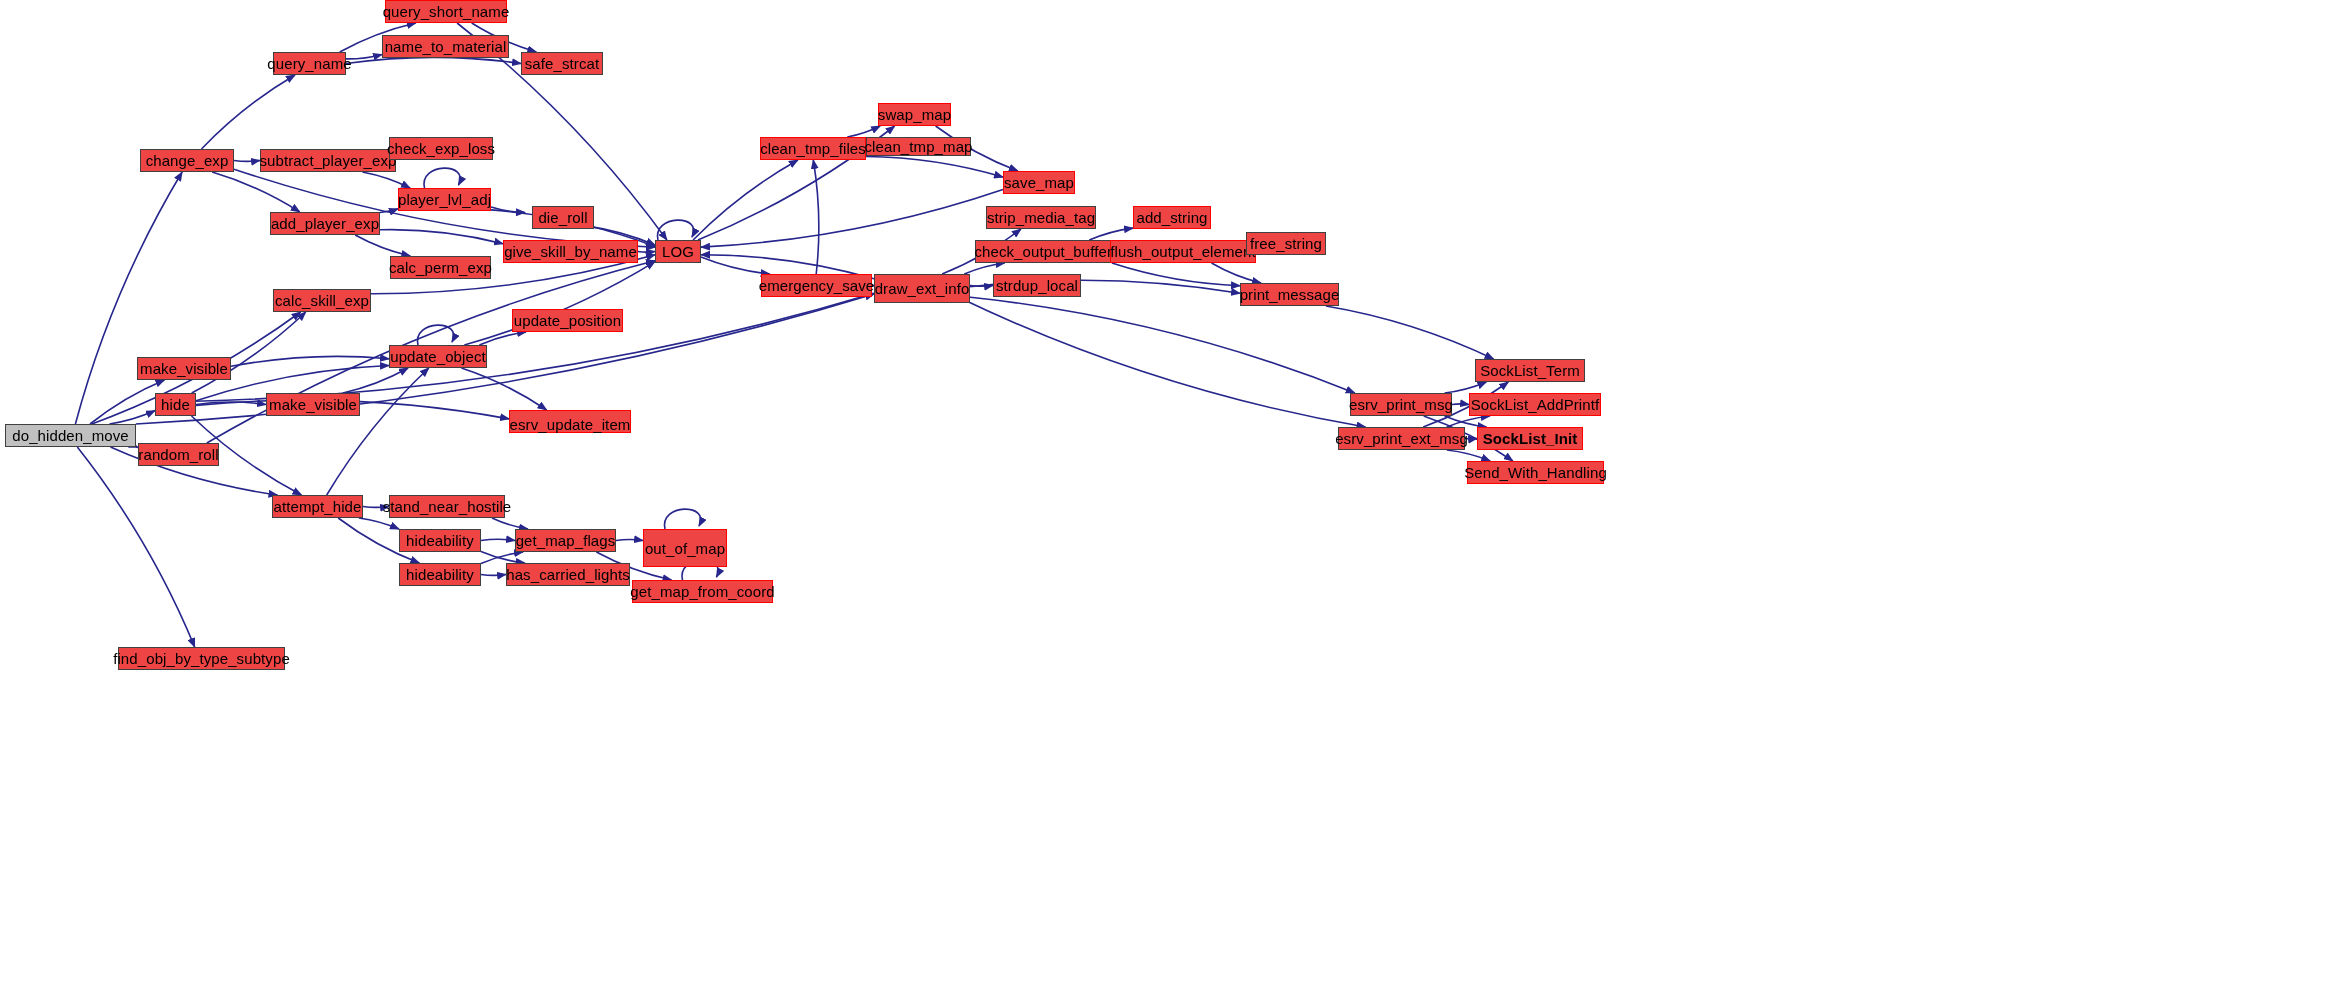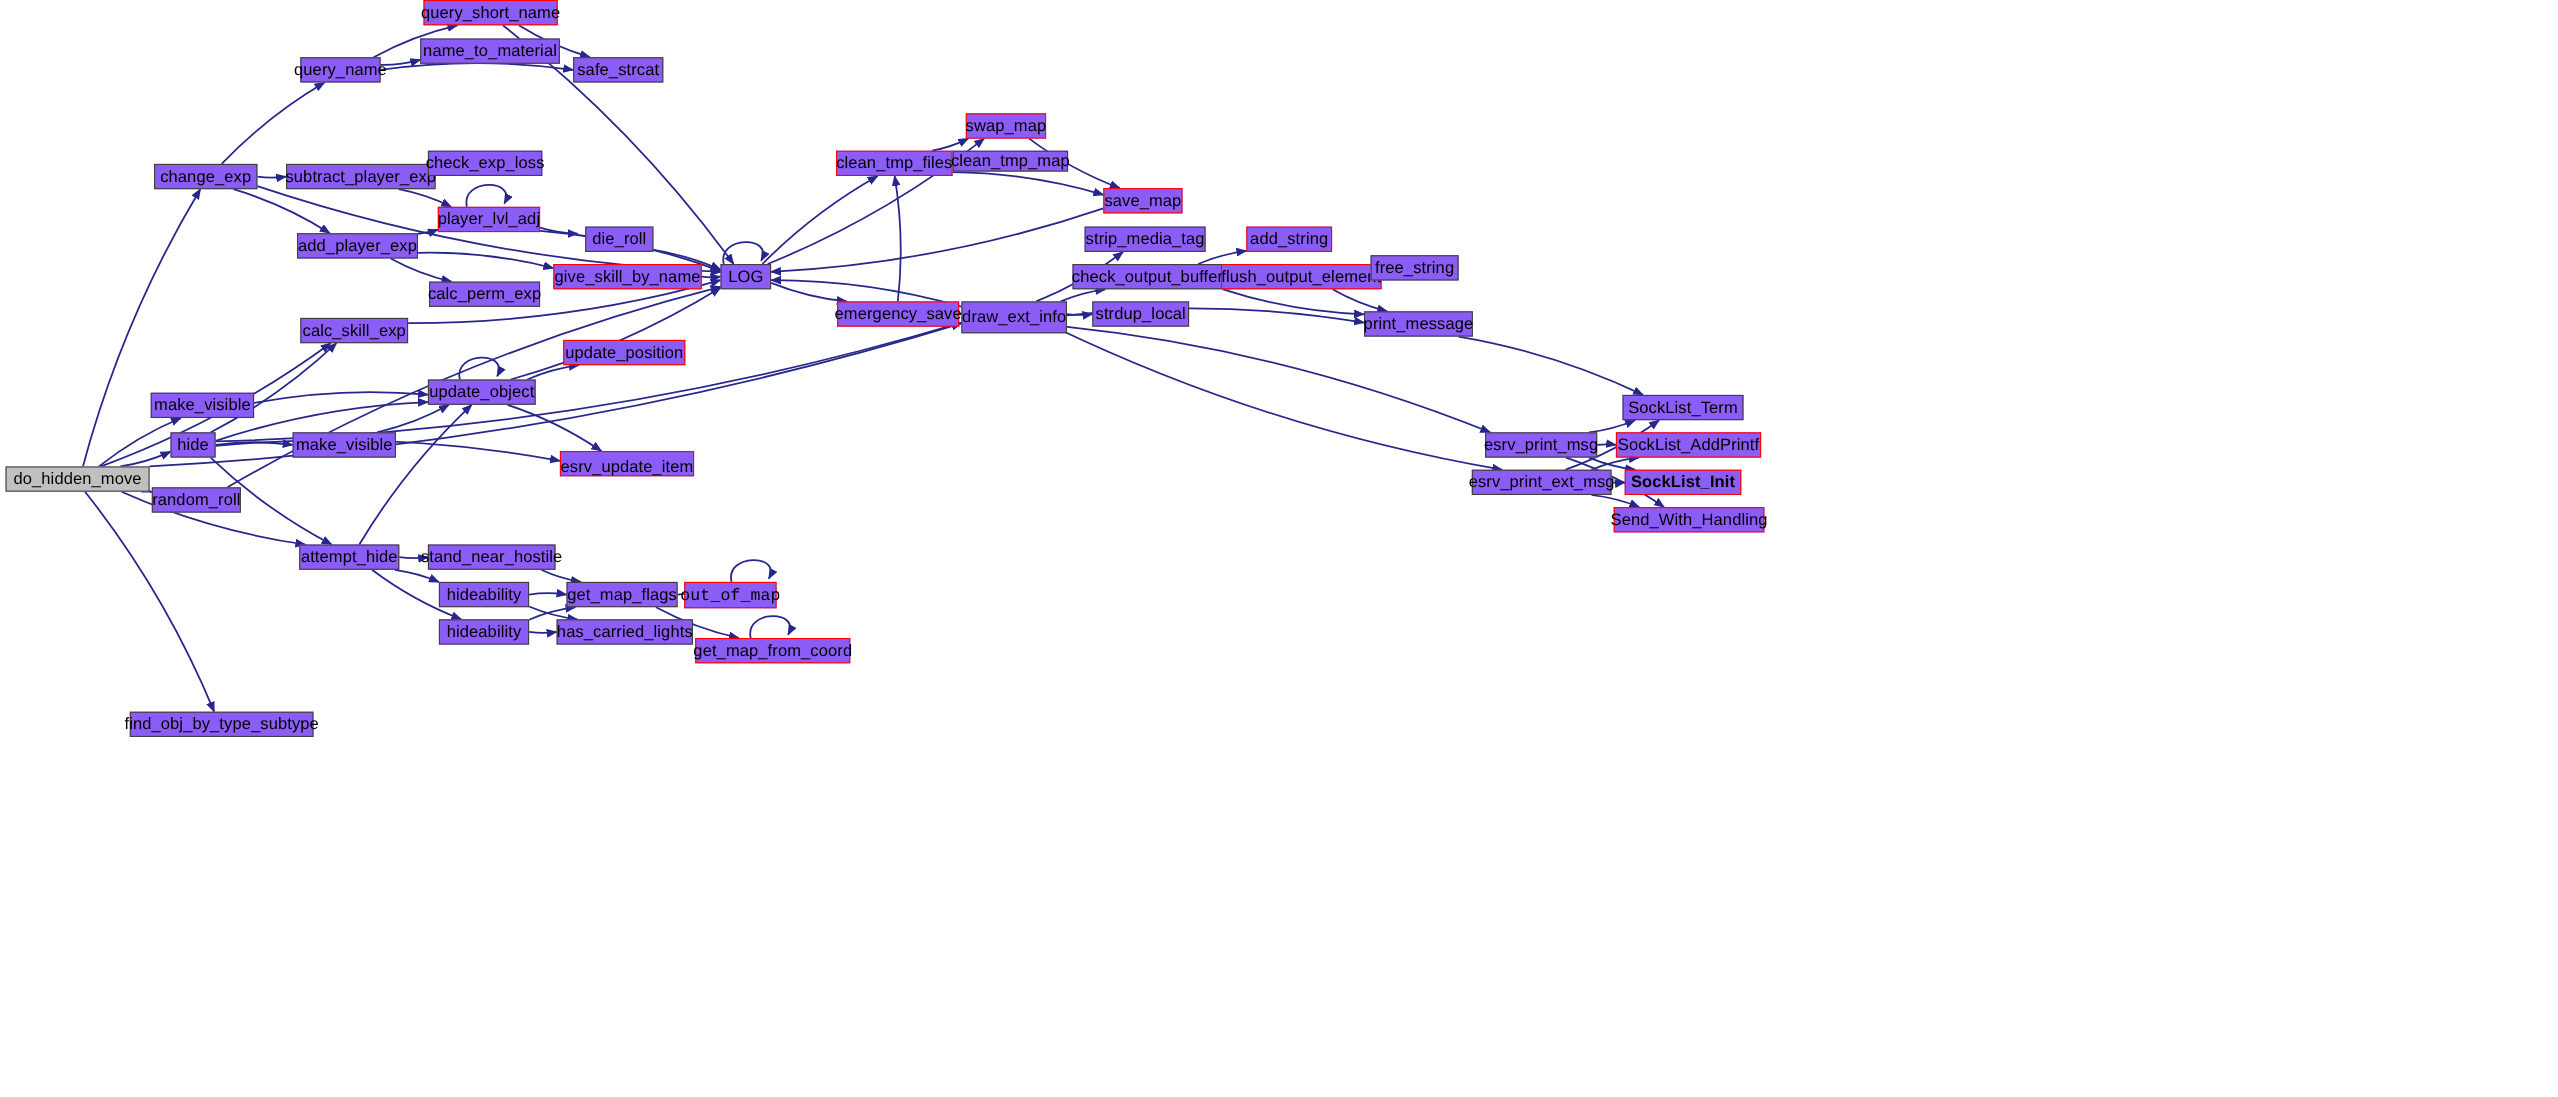--- a/index.html
+++ b/index.html
@@ -19,21 +19,21 @@
     left: 0; top: 0;
     width: 2325px; height: 997px;
     pointer-events: none;
   }
   .node {
     position: absolute;
     box-sizing: border-box;
     display: flex;
     align-items: center;
     justify-content: center;
-    background: #8b5cf6;
+    background: #ef4444;
     border: 1px solid #404040;
     color: #000000;
     font-size: 15px;
     line-height: 1;
     white-space: nowrap;
     letter-spacing: 0.1px;
     z-index: 5;
   }
   .node.red {
     border: 1px solid #ff0000;
@@ -224,21 +224,21 @@
       </div>
       <div class="node" style="left: 399px; top: 563px; width: 82px; height: 23px;">
         <span class="node-label">hideability</span>
       </div>
       <div class="node" style="left: 515px; top: 529px; width: 101px; height: 23px;">
         <span class="node-label">get_map_flags</span>
       </div>
       <div class="node" style="left: 506px; top: 563px; width: 124px; height: 23px;">
         <span class="node-label">has_carried_lights</span>
       </div>
-      <div class="node red" style="left: 622px; top: 529px; width: 84px; height: 24px; font-family: Liberation Mono, monospace;">
+      <div class="node red" style="left: 643px; top: 529px; width: 84px; height: 38px;">
         <span class="node-label">out_of_map</span>
       </div>
       <div class="node red" style="left: 632px; top: 580px; width: 141px; height: 23px;">
         <span class="node-label">get_map_from_coord</span>
       </div>
       <div class="node" style="left: 118px; top: 647px; width: 167px; height: 23px;">
         <span class="node-label">find_obj_by_type_subtype</span>
       </div>
       <div class="node red" style="left: 878px; top: 103px; width: 73px; height: 23px;">
         <span class="node-label">swap_map</span>

